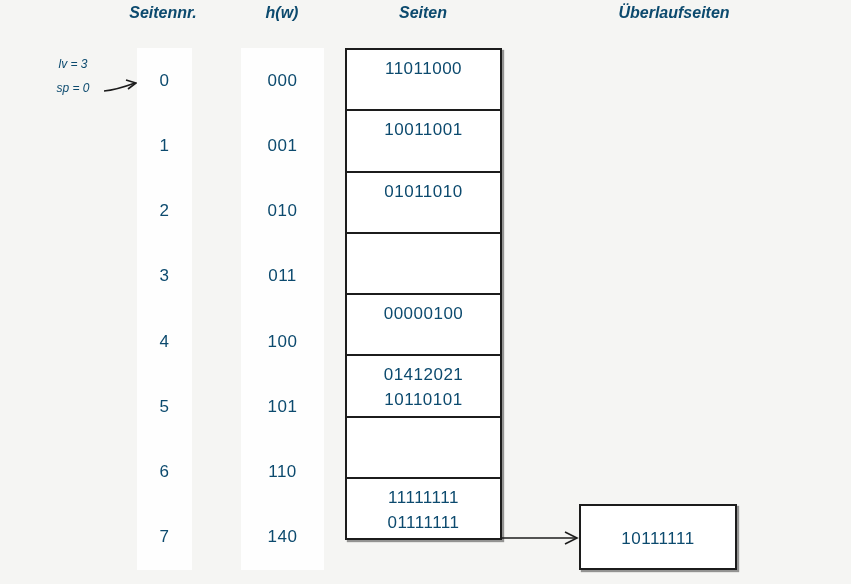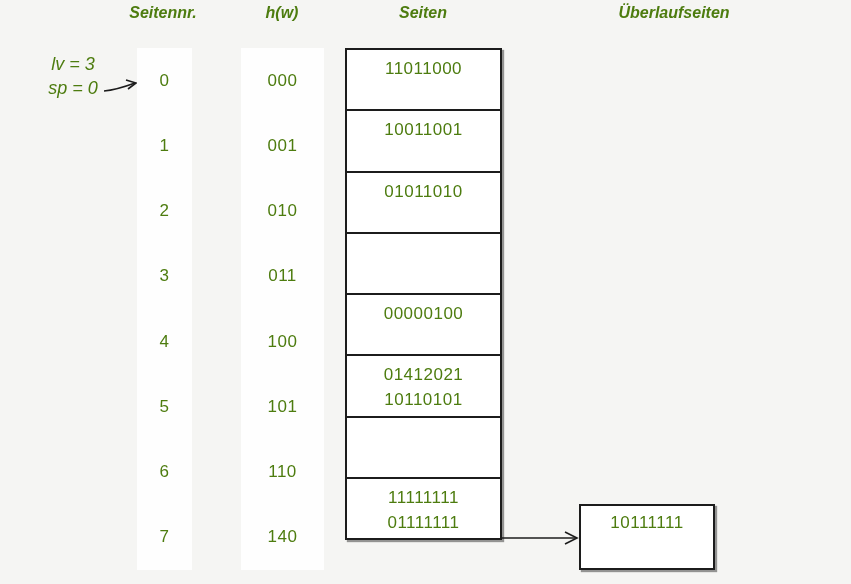--- a/index.html
+++ b/index.html
@@ -5,21 +5,21 @@
   html, body {
     margin: 0;
     padding: 0;
   }
   .canvas {
     position: relative;
     width: 851px;
     height: 584px;
     background: #f5f5f3;
     font-family: "Liberation Sans", sans-serif;
-    color: #4d7c0f;
+    color: #0c4a6e;
     overflow: hidden;
   }
   .col-header {
     position: absolute;
     top: 4px;
     transform: translateX(-50%);
     font-style: italic;
     font-weight: bold;
     font-size: 16px;
     white-space: nowrap;
@@ -29,21 +29,21 @@
   .hdr-seiten     { left: 423px; }
   .hdr-ueberlauf  { left: 674px; }
 
   .annotation {
     position: absolute;
     left: 36px;
     top: 52px;
     width: 74px;
     text-align: center;
     font-style: italic;
-    font-size: 18px;
+    font-size: 12px;
     line-height: 24px;
   }
   .annotation-arrow {
     position: absolute;
     left: 102px;
     top: 74px;
   }
 
   .strip {
     position: absolute;
@@ -86,28 +86,28 @@
     font-size: 17px;
     letter-spacing: 0.5px;
     line-height: 25px;
   }
   .page-cell:last-child { border-bottom: none; }
 
   .overflow-box {
     position: absolute;
     left: 579px;
     top: 504px;
-    width: 136px;
+    width: 158px;
     height: 66px;
     box-sizing: border-box;
     background: #ffffff;
     border: 2px solid #1c1c1c;
     box-shadow: 2px 2px 1px rgba(0,0,0,0.40);
     text-align: center;
-    padding-top: 4px;
+    padding-top: 20px;
     font-size: 17px;
     letter-spacing: 0.5px;
     line-height: 25px;
   }
 
   .overflow-arrow {
     position: absolute;
     left: 502px;
     top: 527px;
   }

